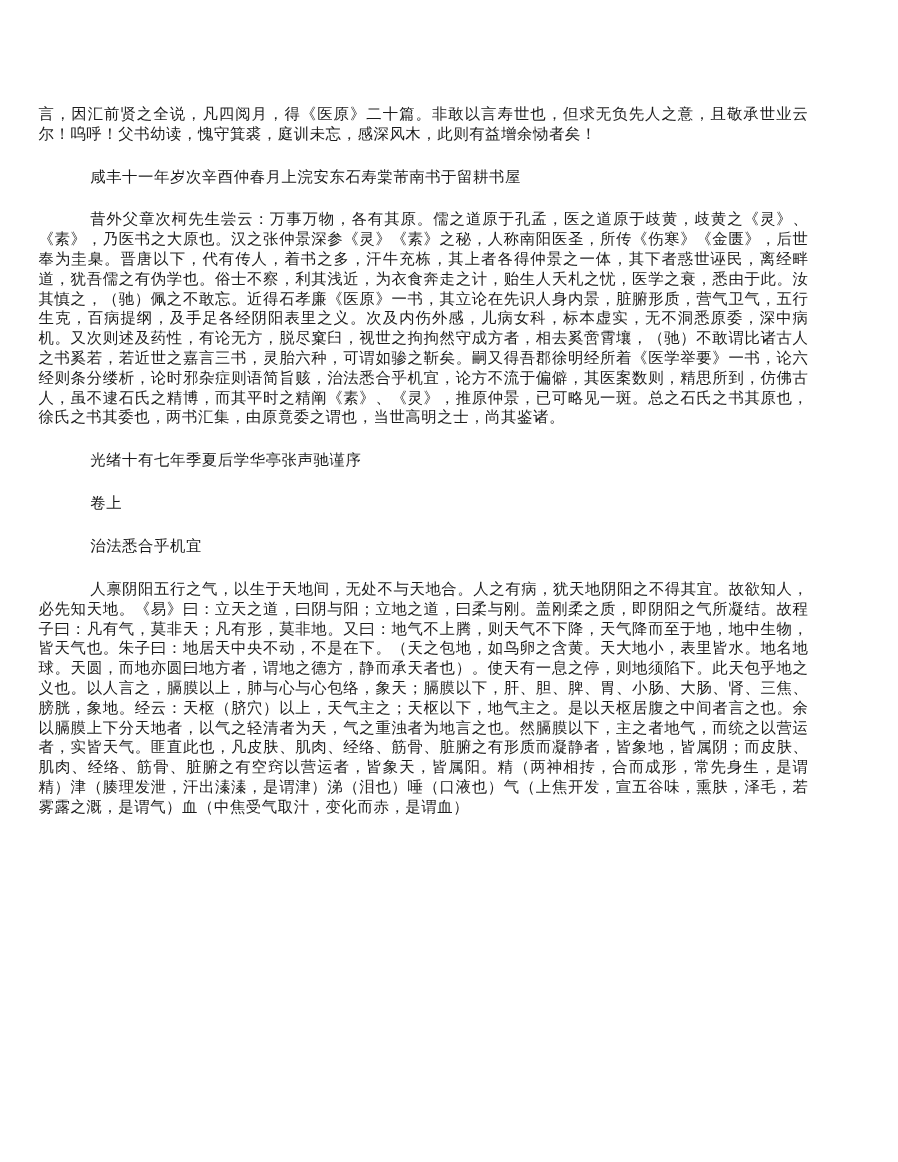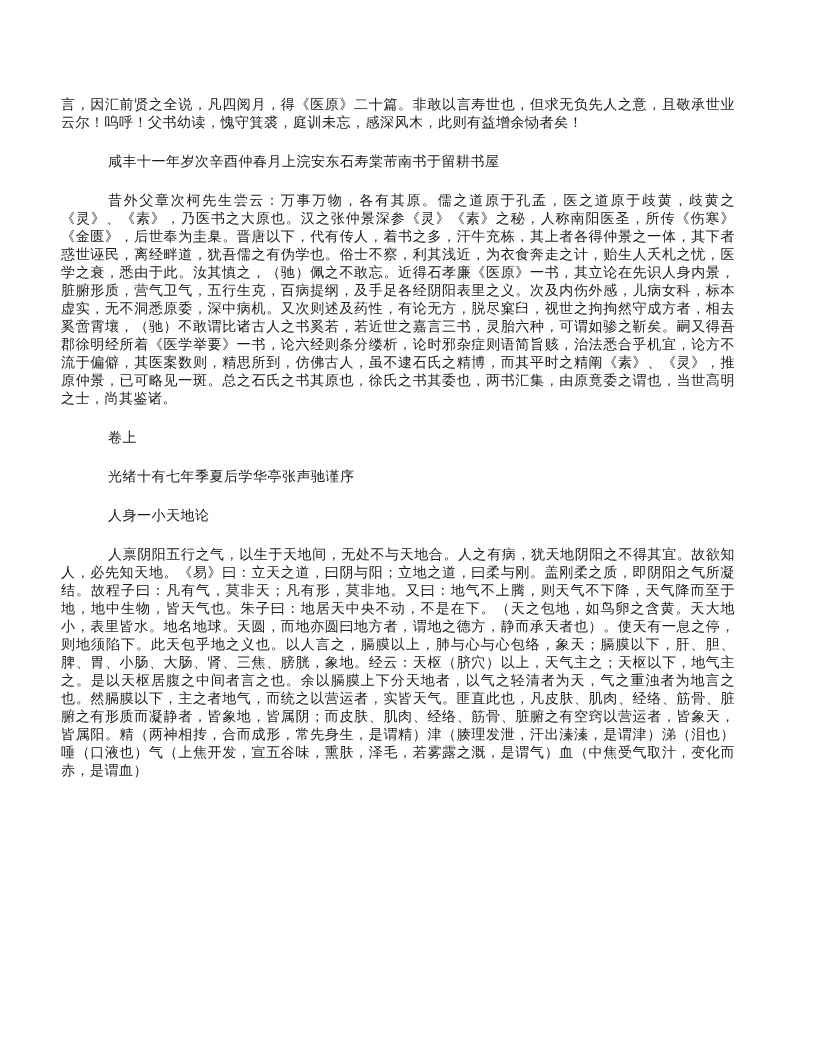--- a/index.html
+++ b/index.html
@@ -14,21 +14,21 @@
     overflow: hidden;
     font-family: "Liberation Serif", "DejaVu Serif", serif;
   }
   .page {
     position: absolute;
     left: 0;
     top: 0;
     width: 816px;
     height: 823px;
     box-sizing: border-box;
-    padding: 96px 81px 40px 61px;
+    padding: 96px 81px 40px 35px;
     background: #ffffff;
     color: #1b1b1b;
   }
   .block {
     font-size: 14px;
     line-height: 18px;
     letter-spacing: 0.5px;
     text-align: justify;
     margin: 0 0 21px 0;
     word-break: break-all;
@@ -46,22 +46,22 @@
 
 <div class="page">
 
   <p class="block noindent">言，因汇前贤之全说，凡四阅月，得《医原》二十篇。非敢以言寿世也，但求无负先人之意，且敬承世业云尔！呜呼！父书幼读，愧守箕裘，庭训未忘，感深风木，此则有益增余恸者矣！</p>
 
   <p class="block indent">咸丰十一年岁次辛酉仲春月上浣安东石寿棠芾南书于留耕书屋</p>
 
 
   <p class="block indent">昔外父章次柯先生尝云：万事万物，各有其原。儒之道原于孔孟，医之道原于歧黄，歧黄之《灵》、《素》，乃医书之大原也。汉之张仲景深参《灵》《素》之秘，人称南阳医圣，所传《伤寒》《金匮》，后世奉为圭臬。晋唐以下，代有传人，着书之多，汗牛充栋，其上者各得仲景之一体，其下者惑世诬民，离经畔道，犹吾儒之有伪学也。俗士不察，利其浅近，为衣食奔走之计，贻生人夭札之忧，医学之衰，悉由于此。汝其慎之，（驰）佩之不敢忘。近得石孝廉《医原》一书，其立论在先识人身内景，脏腑形质，营气卫气，五行生克，百病提纲，及手足各经阴阳表里之义。次及内伤外感，儿病女科，标本虚实，无不洞悉原委，深中病机。又次则述及药性，有论无方，脱尽窠臼，视世之拘拘然守成方者，相去奚啻霄壤，（驰）不敢谓比诸古人之书奚若，若近世之嘉言三书，灵胎六种，可谓如骖之靳矣。嗣又得吾郡徐明经所着《医学举要》一书，论六经则条分缕析，论时邪杂症则语简旨赅，治法悉合乎机宜，论方不流于偏僻，其医案数则，精思所到，仿佛古人，虽不逮石氏之精博，而其平时之精阐《素》、《灵》，推原仲景，已可略见一斑。总之石氏之书其原也，徐氏之书其委也，两书汇集，由原竟委之谓也，当世高明之士，尚其鉴诸。</p>
 
+  <p class="block indent">光绪十有七年季夏后学华亭张声驰谨序</p>
+
   <p class="block indent">卷上</p>
 
-  <p class="block indent">光绪十有七年季夏后学华亭张声驰谨序</p>
-
-  <p class="block indent">人身一小天地论</p>
+  <p class="block indent">治法悉合乎机宜</p>
 
   <p class="block indent">人禀阴阳五行之气，以生于天地间，无处不与天地合。人之有病，犹天地阴阳之不得其宜。故欲知人，必先知天地。《易》曰：立天之道，曰阴与阳；立地之道，曰柔与刚。盖刚柔之质，即阴阳之气所凝结。故程子曰：凡有气，莫非天；凡有形，莫非地。又曰：地气不上腾，则天气不下降，天气降而至于地，地中生物，皆天气也。朱子曰：地居天中央不动，不是在下。（天之包地，如鸟卵之含黄。天大地小，表里皆水。地名地球。天圆，而地亦圆曰地方者，谓地之德方，静而承天者也）。使天有一息之停，则地须陷下。此天包乎地之义也。以人言之，膈膜以上，肺与心与心包络，象天；膈膜以下，肝、胆、脾、胃、小肠、大肠、肾、三焦、膀胱，象地。经云：天枢（脐穴）以上，天气主之；天枢以下，地气主之。是以天枢居腹之中间者言之也。余以膈膜上下分天地者，以气之轻清者为天，气之重浊者为地言之也。然膈膜以下，主之者地气，而统之以营运者，实皆天气。匪直此也，凡皮肤、肌肉、经络、筋骨、脏腑之有形质而凝静者，皆象地，皆属阴；而皮肤、肌肉、经络、筋骨、脏腑之有空窍以营运者，皆象天，皆属阳。精（两神相抟，合而成形，常先身生，是谓精）津（腠理发泄，汗出溱溱，是谓津）涕（泪也）唾（口液也）气（上焦开发，宣五谷味，熏肤，泽毛，若雾露之溉，是谓气）血（中焦受气取汁，变化而赤，是谓血）</p>
 
 
 </div>
 
 </body></html>

